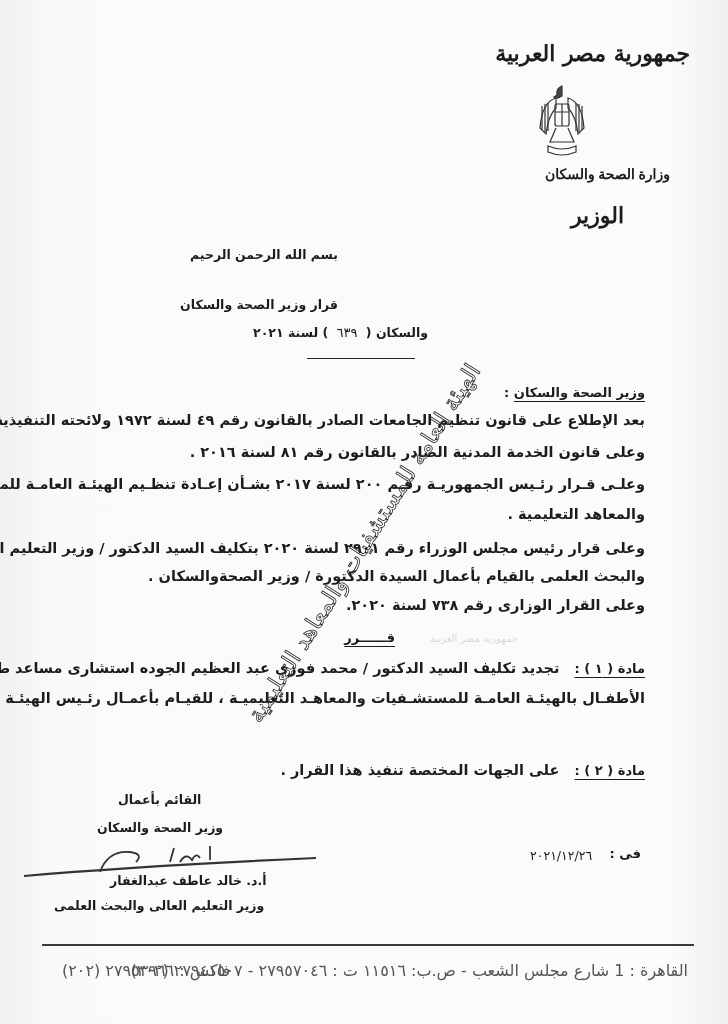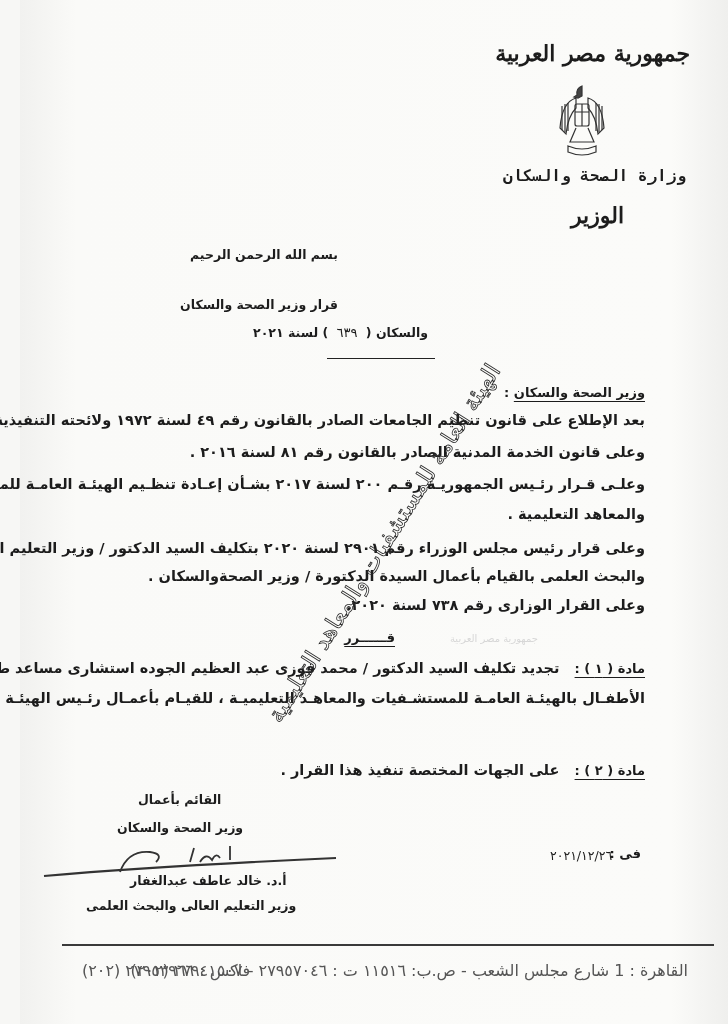--- a/index.html
+++ b/index.html
@@ -3,28 +3,28 @@
 <meta charset="utf-8">
 <style>
   html, body { margin: 0; padding: 0; }
   body {
     width: 728px; height: 1024px; overflow: hidden;
     background: #f7f7f5;
     font-family: "DejaVu Sans", sans-serif;
     color: #1c1c1c;
     position: relative;
   }
-  .page { position: absolute; inset: 0; background: linear-gradient(90deg,#f1f1ef 0%,#fafaf8 8%,#fbfbf9 92%,#efefed 100%); margin-left: 20px; }
+  .page { position: absolute; inset: 0; background: linear-gradient(90deg,#f1f1ef 0%,#fafaf8 8%,#fbfbf9 92%,#efefed 100%); }
   .rtl { direction: rtl; unicode-bidi: embed; }
   .abs { position: absolute; white-space: nowrap; }
 
   
   .hdr-republic { top: 40px; right: 38px; font-family: "DejaVu Serif", serif; font-size: 22px; font-weight: bold; letter-spacing: 0.5px; }
   .eagle { position: absolute; top: 82px; left: 536px; width: 52px; height: 78px; }
-  .hdr-ministry { top: 166px; right: 42px; font-family: Liberation Mono, monospace; font-size: 16px; font-weight: bold; }
+  .hdr-ministry { top: 166px; right: 58px; font-family: Liberation Serif, serif; font-size: 14px; font-weight: bold; }
   .hdr-minister { top: 202px; right: 104px; font-family: "DejaVu Serif", serif; font-size: 22px; font-weight: bold; }
 
   .basmala { top: 247px; right: 390px; font-size: 12.5px; font-weight: bold; }
   .decision-title { top: 297px; right: 390px; font-size: 12.5px; font-weight: bold; }
   .decision-number { top: 325px; right: 300px; font-size: 12.5px; font-weight: bold; }
   .decision-number .num { font-weight: normal; font-size: 13px; margin: 0 4px; }
   .number-underline { position: absolute; top: 358px; left: 307px; width: 108px; height: 1px; background:#222; }
 
   .body-line { right: 83px; font-size: 14.5px; font-weight: 600; }
   .preamble-head { top: 385px; right: 83px; font-size: 13px; font-weight: bold; }
@@ -41,21 +41,21 @@
   .decreed { top: 630px; right: 333px; font-size: 13px; font-weight: bold; text-decoration: underline; text-underline-offset: 4px; }
   .art-label { font-size: 13px; font-weight: bold; text-decoration: underline; text-underline-offset: 4px; }
   .a1 { top: 660px; left: 18px; right: 83px; }
   .a1b { top: 690px; left: 18px; right: 83px; }
   .a1c { top: 720px; right: 83px; }
   .a2 { top: 762px; right: 83px; }
 
   .sig-title1 { top: 792px; left: 118px; font-size: 12.5px; font-weight: bold; }
   .sig-title2 { top: 820px; left: 97px; font-size: 12.5px; font-weight: bold; }
   .sig-name { top: 873px; left: 110px; font-size: 12.5px; font-weight: bold; }
-  .sig-role { top: 898px; left: 66px; font-size: 12.5px; font-weight: bold; }
+  .sig-role { top: 898px; left: 54px; font-size: 12.5px; font-weight: bold; }
   .signature { position: absolute; top: 838px; left: 20px; width: 300px; height: 46px; }
 
   .date-label { top: 846px; right: 87px; font-size: 13px; font-weight: bold; }
   .date-value { top: 848px; left: 530px; font-size: 12.5px; }
 
   .footer-rule { position: absolute; top: 944px; left: 42px; width: 652px; height: 2px; background: #3a3a3a; }
   .footer { top: 961px; font-size: 16px; color: #555; }
   .footer-addr { right: 40px; }
   .footer-fax { left: 62px; }
 

